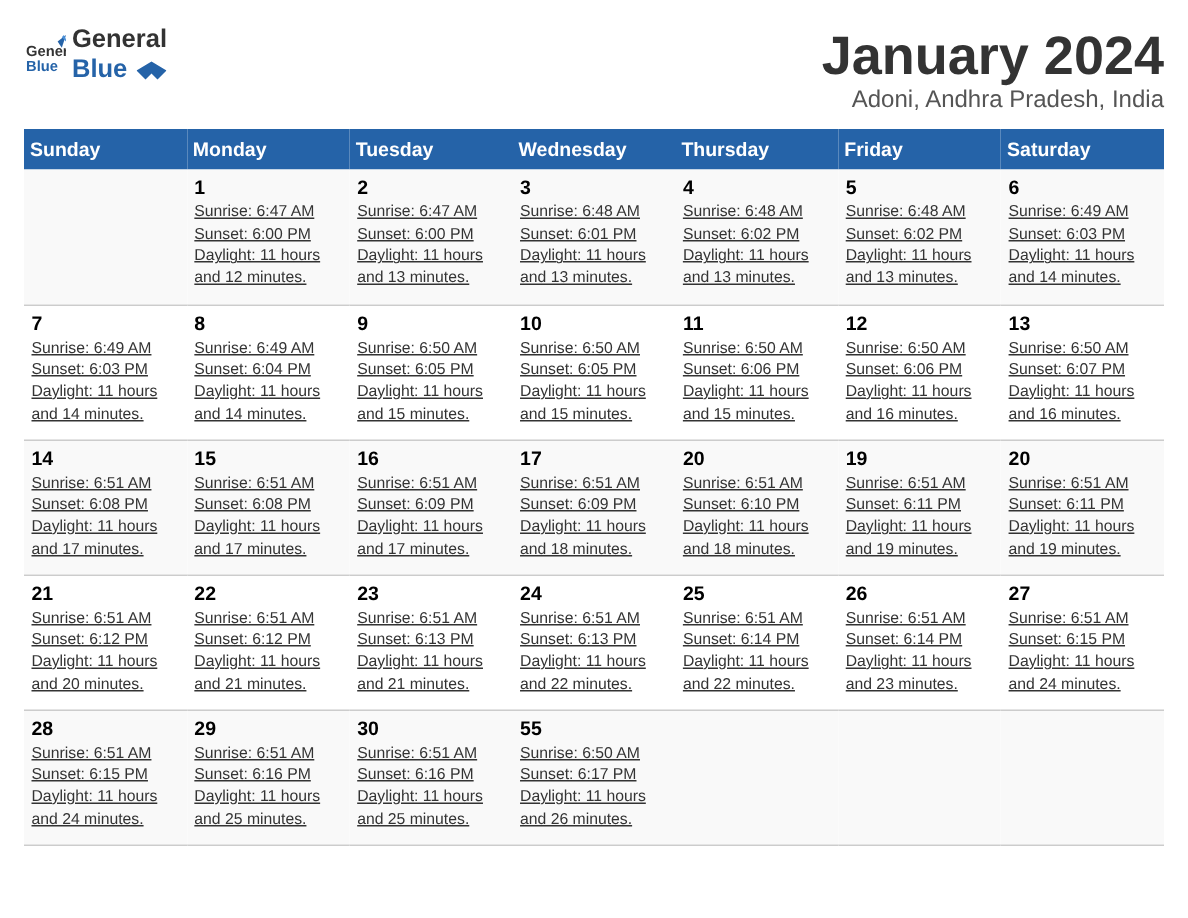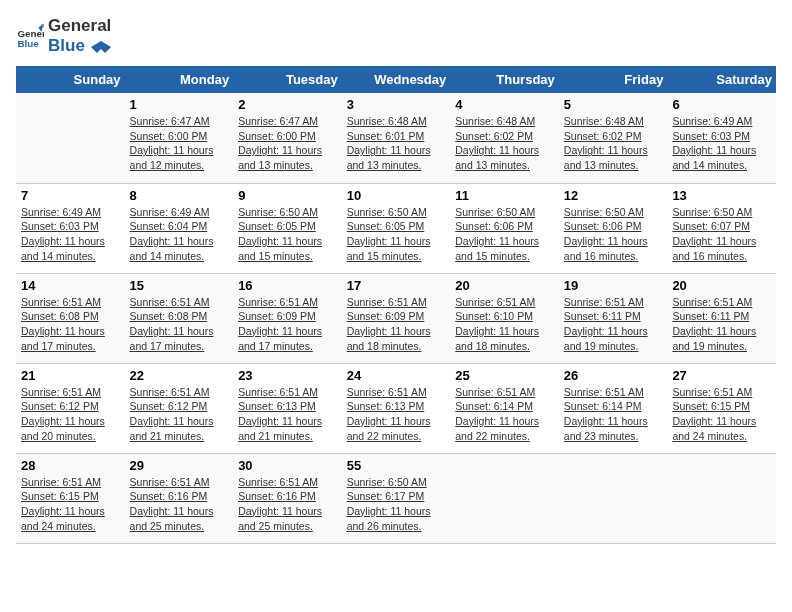--- a/index.html
+++ b/index.html
@@ -39,21 +39,21 @@
     }
     table {
       width: 100%;
       border-collapse: collapse;
       font-size: 11px;
     }
     thead tr th {
       background-color: #2563a8;
       color: #fff;
       padding: 6px 4px;
-      text-align: right;
+      text-align: left;
       font-size: 13px;
       font-weight: bold;
     }
     tbody tr {
       border-bottom: 1px solid #ccc;
     }
     tbody tr:nth-child(odd) {
       background-color: #f9f9f9;
     }
     tbody tr:nth-child(even) {
@@ -95,20 +95,24 @@
         <span style="font-size:17px; font-weight:bold; color:#333;">General</span>
       </div>
       <div>
         <span style="font-size:17px; font-weight:bold; color:#2563a8;">Blue</span>
         <svg width="20" height="16" viewBox="0 0 20 16" style="margin-left:2px;vertical-align:middle;">
           <polygon points="10,2 20,8 14,14 10,10 6,14 0,8" fill="#2563a8"></polygon>
         </svg>
       </div>
     </div>
   </div>
+  <div class="title-area">
+    <div class="month-title">January 2024</div>
+    <div class="location-title">Adoni, Andhra Pradesh, India</div>
+  </div>
 </div>
 
 <table>
   <thead>
     <tr>
     <th>Sunday</th>
         <th>Monday</th>
         <th>Tuesday</th>
         <th>Wednesday</th>
         <th>Thursday</th>

